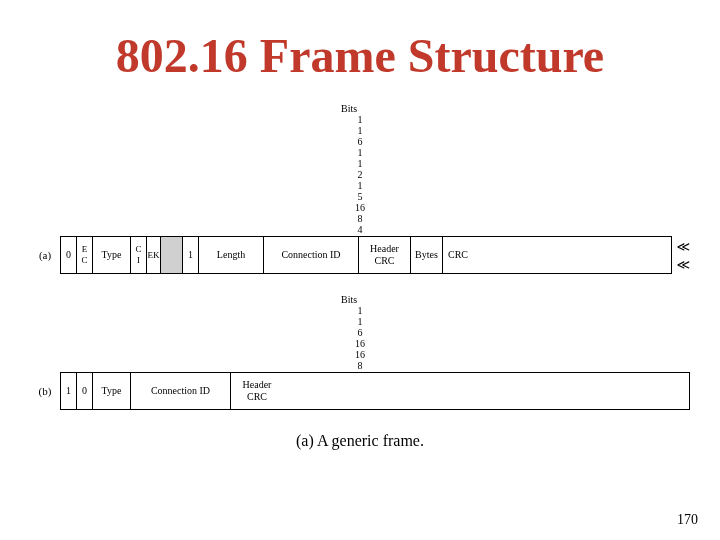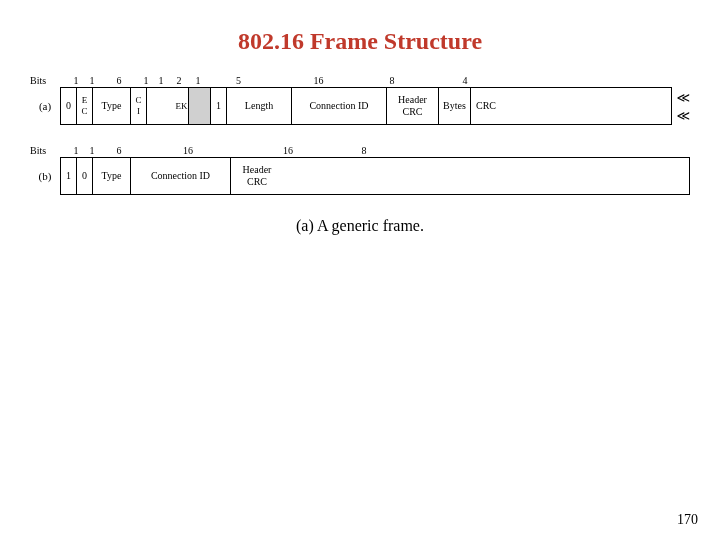--- a/index.html
+++ b/index.html
@@ -7,36 +7,37 @@
       width: 720px;
       height: 540px;
       background: #fff;
       font-family: Times New Roman, serif;
       overflow: hidden;
       position: relative;
     }
 
     .page-title {
       text-align: center;
-      font-size: 24px;
+      font-size: 48px;
       font-weight: bold;
       color: #c0392b;
       padding-top: 28px;
       padding-bottom: 20px;
     }
 
     .diagrams-container {
       padding: 0 30px;
     }
 
     .bits-row {
       display: flex;
       align-items: center;
       margin-bottom: 1px;
       font-size: 11px;
+      flex-direction: column;
     }
 
     .bits-label {
       width: 38px;
       font-size: 10px;
       text-align: left;
       flex-shrink: 0;
     }
 
     .frame-row {
@@ -83,21 +84,21 @@
       text-align: center;
     }
 
     
     
     
     .cell-a-1  { width: 16px; }
     .cell-a-1b { width: 16px; }
     .cell-a-6  { width: 38px; }
     .cell-a-c  { width: 16px; }
-    .cell-a-i  { width: 14px; margin-left: 28px; }
+    .cell-a-i  { width: 14px; }
     .cell-a-2  { width: 22px; background: #c8c8c8; }
     .cell-a-1c { width: 16px; }
     .cell-a-11 { width: 65px; align-items: center; }
     .cell-a-16 { width: 95px; }
     .cell-a-8  { width: 52px; }
     .cell-a-data { width: 32px; }
     .cell-a-4  { width: 30px; }
 
     
     .cell-b-1  { width: 16px; }

